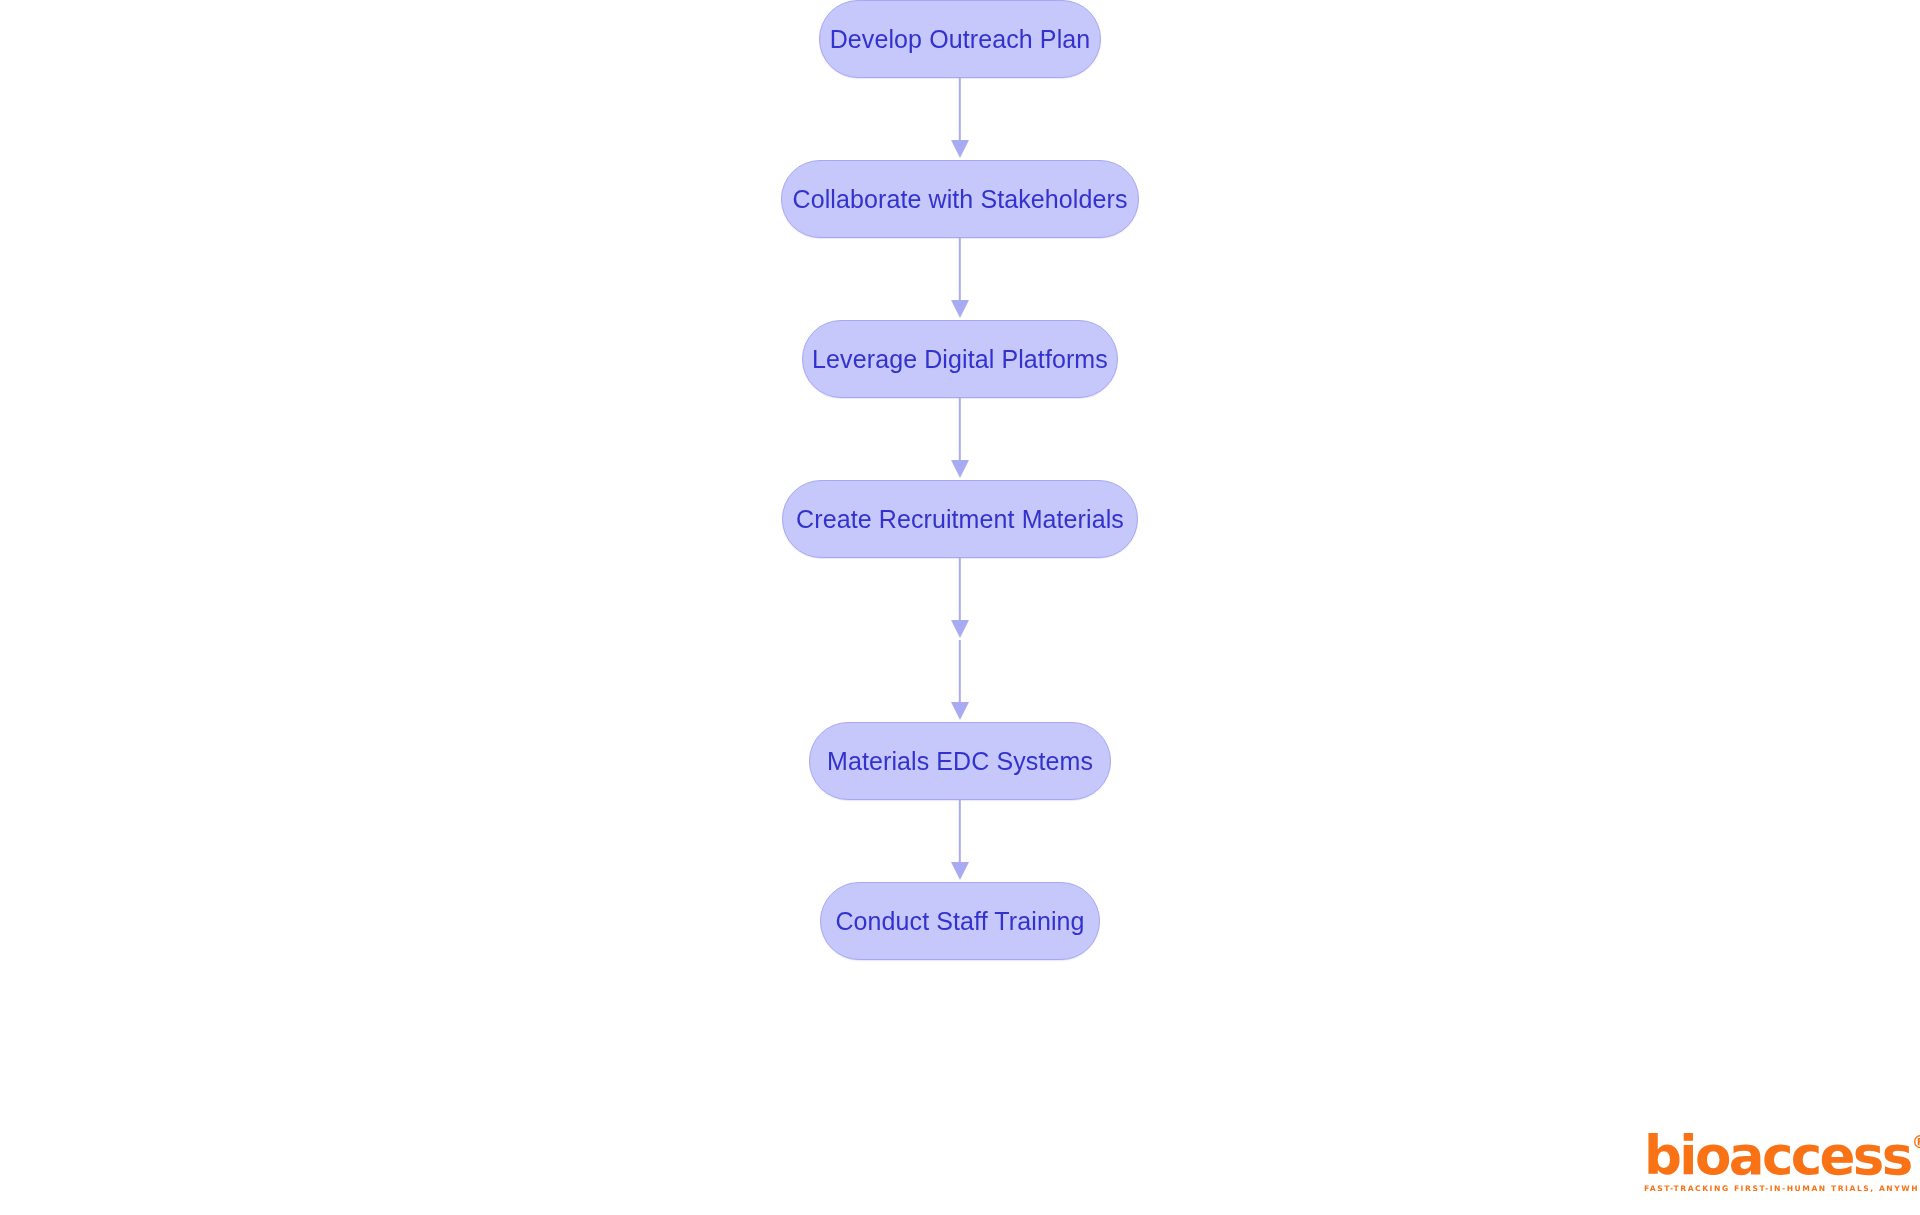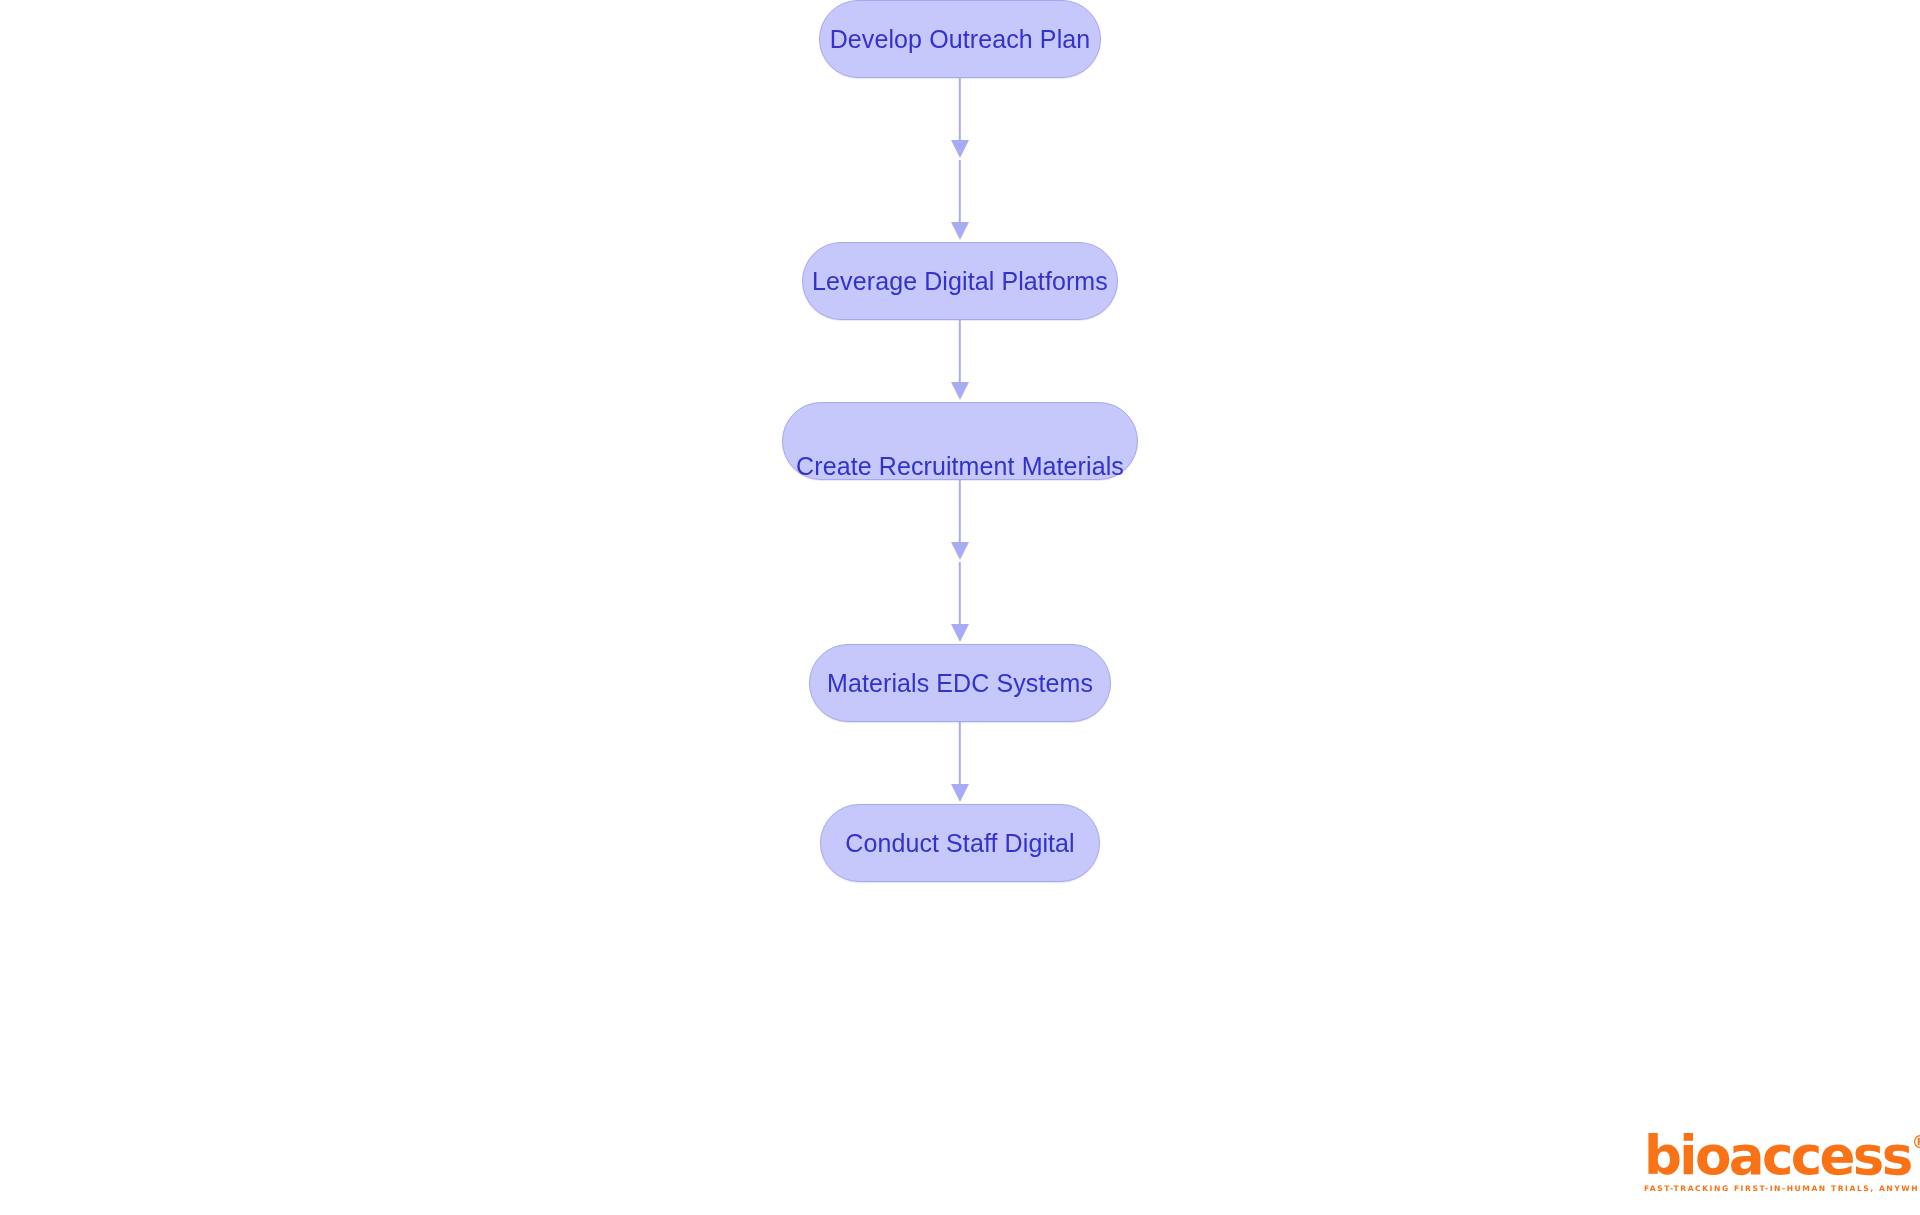--- a/index.html
+++ b/index.html
@@ -56,21 +56,21 @@
     color: #3232cd;
     letter-spacing: 0.1px;
     line-height: 1;
     user-select: none;
   }
 
   
   .node-w1 { width: 282px; }
   .node-w2 { width: 358px; }
   .node-w3 { width: 316px; text-align: right; }
-  .node-w4 { width: 356px; align-items: flex-end; }
+  .node-w4 { width: 356px; }
   .node-w5 { width: 202px; }
   .node-w6 { width: 302px; }
   .node-w7 { width: 280px; }
 
   .connector {
     width: 34px;
     height: 82px;
     position: relative;
     flex: none;
   }
@@ -146,20 +146,23 @@
 
     <div class="node node-w1">
       <span class="node-label">Develop Outreach Plan</span>
     </div>
 
     <div class="connector">
       <div class="stem"></div>
       <div class="head"></div>
     </div>
 
+    <div class="node node-w2">
+      <span class="node-label">Collaborate with Stakeholders</span>
+    </div>
 
     <div class="connector">
       <div class="stem"></div>
       <div class="head"></div>
     </div>
 
     <div class="node node-w3">
       <span class="node-label">Leverage Digital Platforms</span>
     </div>
 
@@ -186,21 +189,21 @@
     <div class="node node-w6">
       <span class="node-label">Materials EDC Systems</span>
     </div>
 
     <div class="connector">
       <div class="stem"></div>
       <div class="head"></div>
     </div>
 
     <div class="node node-w7">
-      <span class="node-label">Conduct Staff Digital</span>
+      <span class="node-label">Conduct Staff Training</span>
     </div>
 
   </div>
 
   <div id="brand-logo">
     <div class="wordmark"><span>bioaccess</span><span class="reg">®</span></div>
     <div class="tagline">FAST-TRACKING FIRST-IN-HUMAN TRIALS, ANYWHERE</div>
   </div>
 
 </div>

